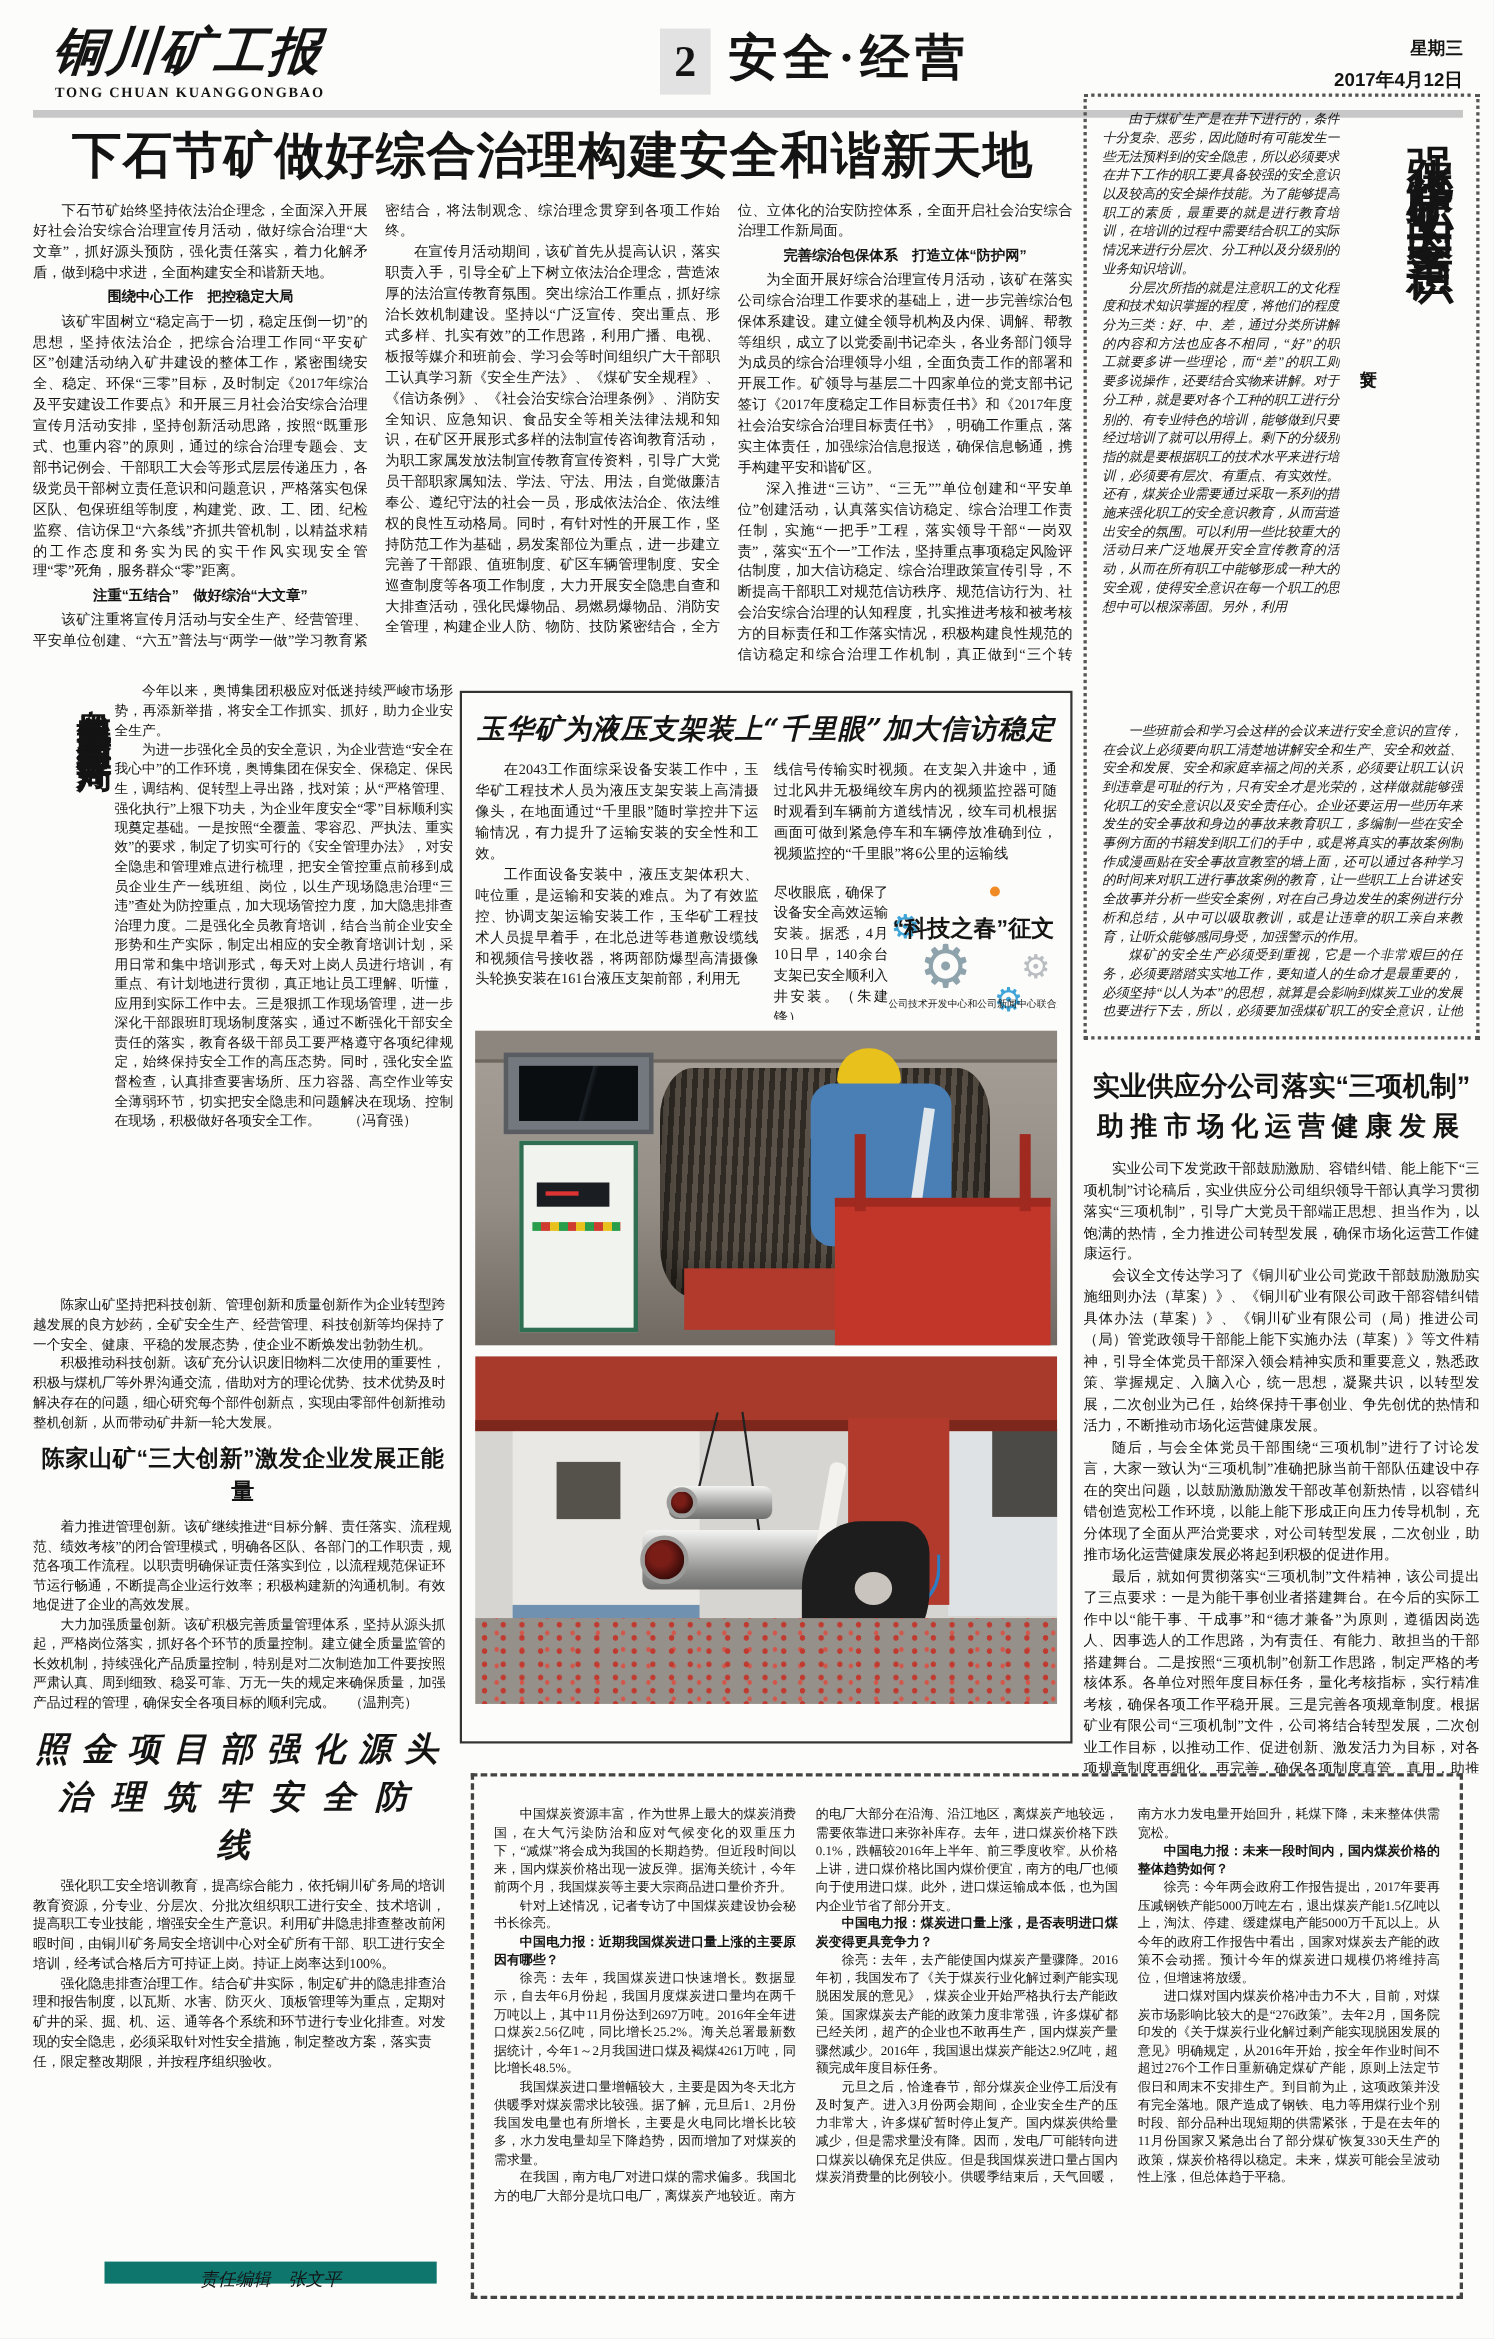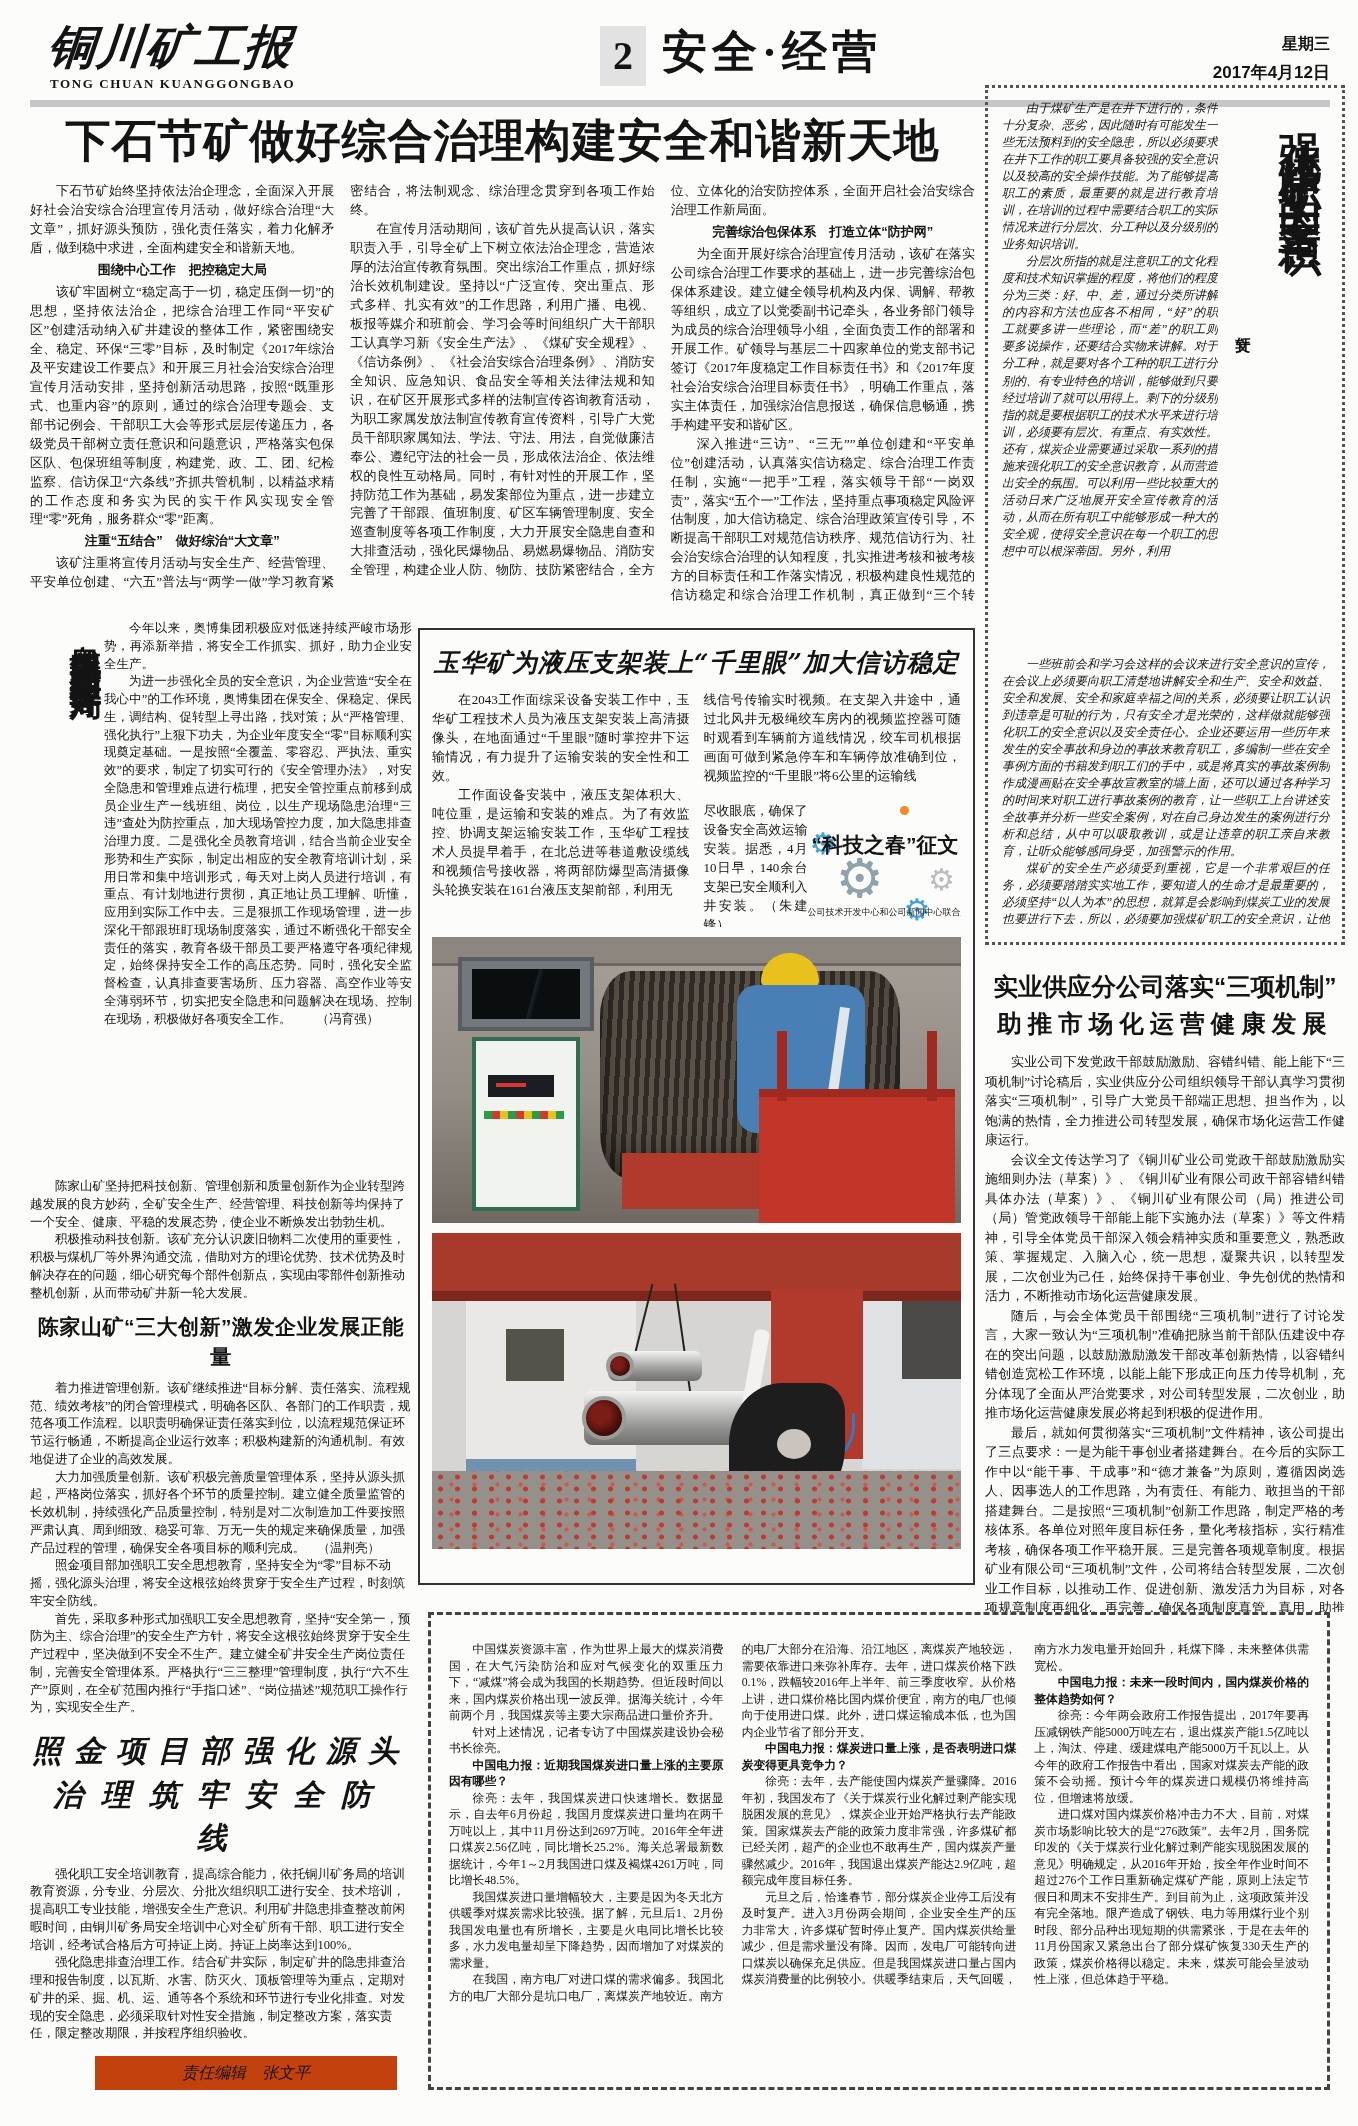--- a/index.html
+++ b/index.html
@@ -48,21 +48,21 @@
   .aobo-title{width:74px;writing-mode:vertical-rl;font-size:32px;font-weight:bold;letter-spacing:3px;
               font-family:"DejaVu Serif",serif;line-height:1.15;}
   .aobo-body{flex:1;text-align:justify;overflow:hidden;}
   .cjs{margin-top:14px;}
   .cjs-headline{font-size:21px;font-weight:900;text-align:center;font-family:"Liberation Sans",sans-serif;
                 margin:10px 0 8px 0;letter-spacing:0.5px;}
   .zj-headline{font-size:30px;font-weight:bold;font-style:italic;font-family:"DejaVu Serif",serif;
                text-align:center;line-height:1.45;margin:12px 0 6px 0;}
   .zj-h-l1{letter-spacing:12px;}
   .zj-h-l2{letter-spacing:18px;font-style:italic;}
-  .editor-bar{left:95px;top:2056px;width:302px;height:34px;background:#c2410c;text-align:center;
+  .editor-bar{left:95px;top:2056px;width:302px;height:20px;background:#0f766e;text-align:center;
               line-height:34px;font-size:16px;font-style:italic;}
   
   .yuhua{left:418px;top:628px;width:557px;height:957px;border:2px solid #333;box-sizing:border-box;
          padding:16px 12px 10px 12px;}
   .yuhua-title{text-align:center;font-size:25px;font-weight:bold;font-style:italic;
                font-family:"DejaVu Serif",serif;letter-spacing:1px;}
   .yuhua-cols{display:flex;gap:14px;margin-top:12px;height:236px;overflow:hidden;}
   .yh-col{flex:1;font-size:13px;line-height:1.46;text-align:justify;}
   .yh-row{display:flex;margin-top:16px;justify-content:flex-end;}
   .yh-narrow{width:104px;font-size:13px;line-height:1.46;text-align:justify;}
@@ -199,24 +199,20 @@
           <p>陈家山矿坚持把科技创新、管理创新和质量创新作为企业转型跨越发展的良方妙药，全矿安全生产、经营管理、科技创新等均保持了一个安全、健康、平稳的发展态势，使企业不断焕发出勃勃生机。</p>
           <p>积极推动科技创新。该矿充分认识废旧物料二次使用的重要性，积极与煤机厂等外界沟通交流，借助对方的理论优势、技术优势及时解决存在的问题，细心研究每个部件创新点，实现由零部件创新推动整机创新，从而带动矿井新一轮大发展。</p>
         </div>
       <div class="cjs-headline">陈家山矿“三大创新”激发企业发展正能量</div>
       <div>
           <p>着力推进管理创新。该矿继续推进“目标分解、责任落实、流程规范、绩效考核”的闭合管理模式，明确各区队、各部门的工作职责，规范各项工作流程。以职责明确保证责任落实到位，以流程规范保证环节运行畅通，不断提高企业运行效率；积极构建新的沟通机制。有效地促进了企业的高效发展。</p>
           <p>大力加强质量创新。该矿积极完善质量管理体系，坚持从源头抓起，严格岗位落实，抓好各个环节的质量控制。建立健全质量监管的长效机制，持续强化产品质量控制，特别是对二次制造加工件要按照严肃认真、周到细致、稳妥可靠、万无一失的规定来确保质量，加强产品过程的管理，确保安全各项目标的顺利完成。　（温荆亮）</p>
         </div>
     </div>
     <div class="zj">
-      <div>
-          <p>照金项目部加强职工安全思想教育，坚持安全为“零”目标不动摇，强化源头治理，将安全这根弦始终贯穿于安全生产过程，时刻筑牢安全防线。</p>
-          <p>首先，采取多种形式加强职工安全思想教育，坚持“安全第一，预防为主、综合治理”的安全生产方针，将安全这根弦始终贯穿于安全生产过程中，坚决做到不安全不生产。建立健全矿井安全生产岗位责任制，完善安全管理体系。严格执行“三三整理”管理制度，执行“六不生产”原则，在全矿范围内推行“手指口述”、“岗位描述”规范职工操作行为，实现安全生产。</p>
-        </div>
       <div class="zj-headline">
         <div class="zj-h-l1">照金项目部强化源头</div>
         <div class="zj-h-l2">治理筑牢安全防线</div>
       </div>
       <div>
           <p>强化职工安全培训教育，提高综合能力，依托铜川矿务局的培训教育资源，分专业、分层次、分批次组织职工进行安全、技术培训，提高职工专业技能，增强安全生产意识。利用矿井隐患排查整改前闲暇时间，由铜川矿务局安全培训中心对全矿所有干部、职工进行安全培训，经考试合格后方可持证上岗。持证上岗率达到100%。</p>
           <p>强化隐患排查治理工作。结合矿井实际，制定矿井的隐患排查治理和报告制度，以瓦斯、水害、防灭火、顶板管理等为重点，定期对矿井的采、掘、机、运、通等各个系统和环节进行专业化排查。对发现的安全隐患，必须采取针对性安全措施，制定整改方案，落实责任，限定整改期限，并按程序组织验收。</p>
         </div>
     </div>
   </div>

